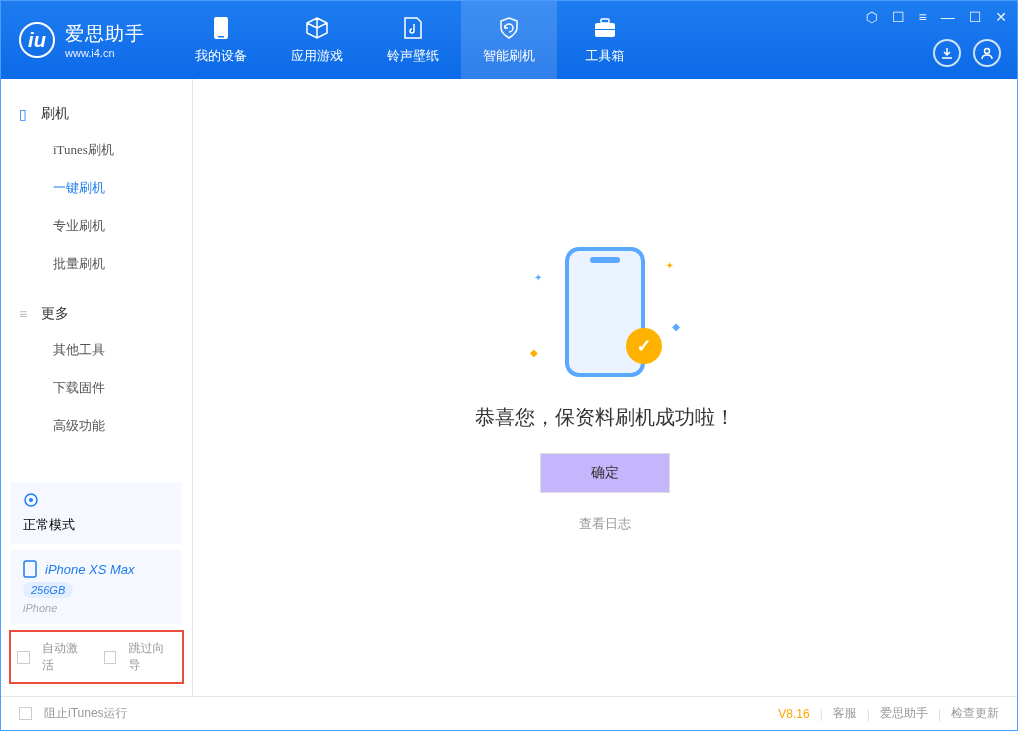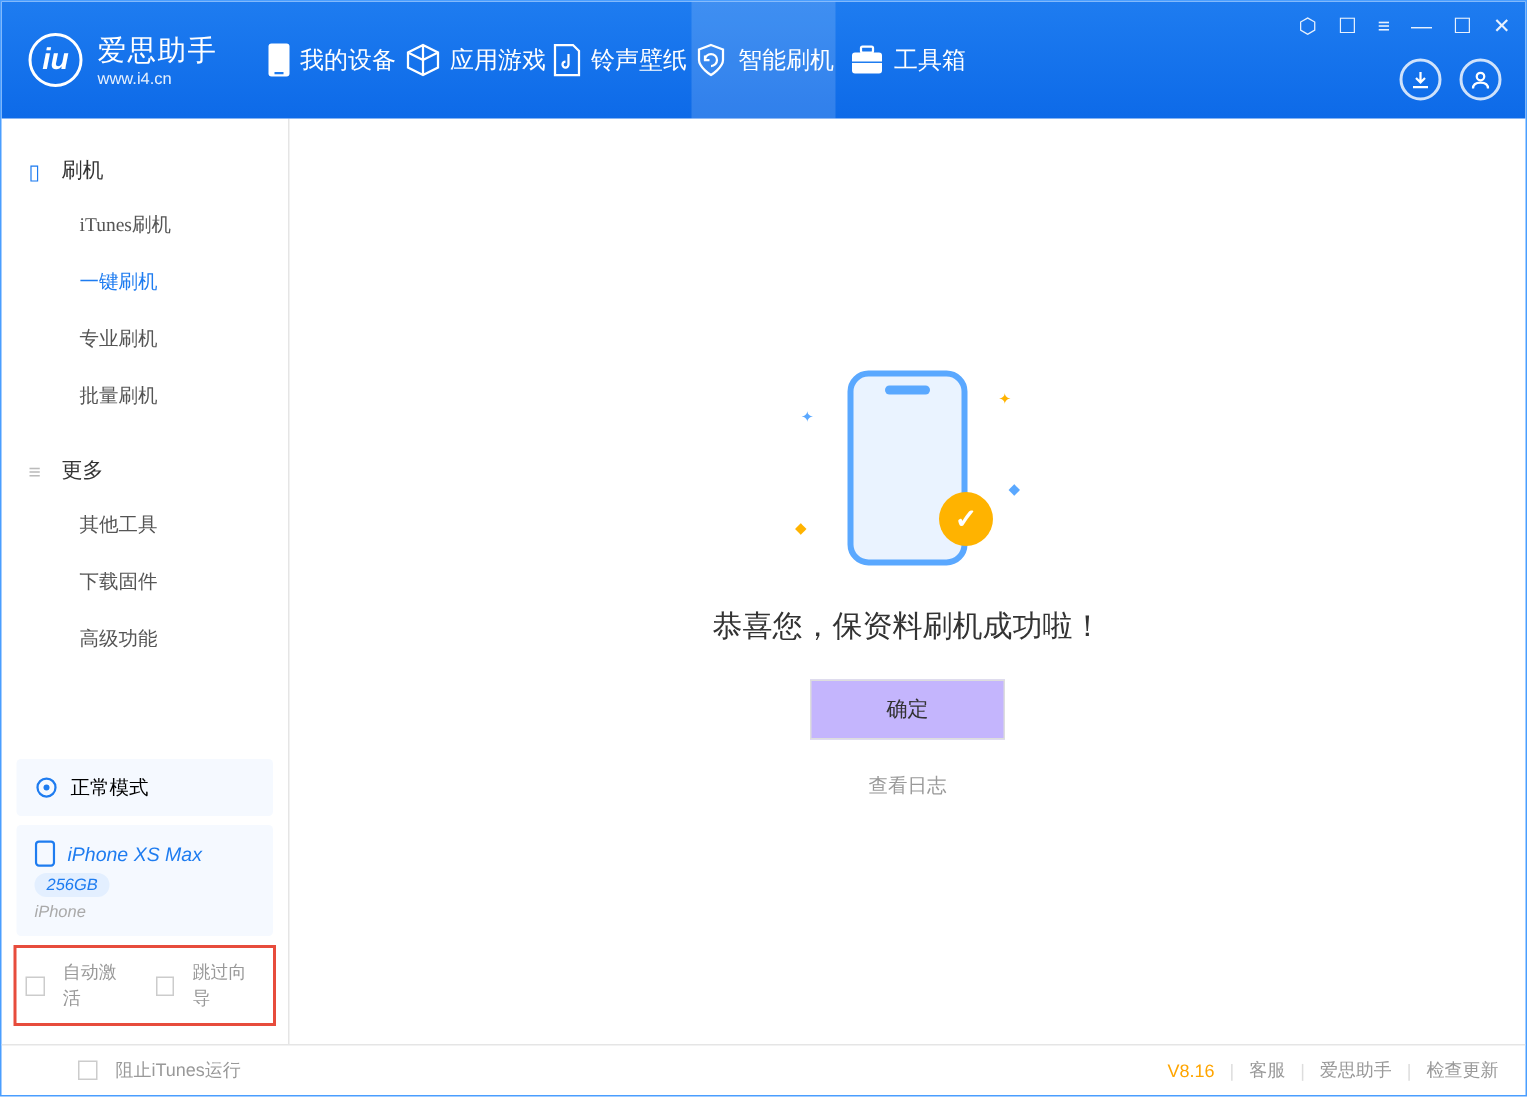--- a/index.html
+++ b/index.html
@@ -5,38 +5,38 @@
 * { margin: 0; padding: 0; box-sizing: border-box; font-family: "Microsoft YaHei", Arial, sans-serif; }
 body { background: #fff; width: 1018px; height: 731px; overflow: hidden; border: 1px solid #4a9eff; position: relative; }
 
 
 .header { background: linear-gradient(to bottom, #1e7cf0, #0d6ae8); height: 78px; display: flex; align-items: center; color: #fff; position: relative; }
 .logo-area { display: flex; align-items: center; padding: 0 18px; gap: 10px; }
 .logo-circle { width: 36px; height: 36px; border: 2.5px solid #fff; border-radius: 50%; display: flex; align-items: center; justify-content: center; font-weight: bold; font-size: 20px; font-style: italic; }
 .logo-text .app-name { font-size: 19px; font-weight: 500; letter-spacing: 1px; }
 .logo-text .app-url { font-size: 11px; opacity: 0.9; }
 .nav { display: flex; height: 100%; margin-left: 10px; }
-.nav-item { width: 96px; display: flex; align-items: center; justify-content: center; gap: 6px; font-size: 16px; cursor: pointer; }
+.nav-item { width: 96px; display: flex; flex-direction: column; align-items: center; justify-content: center; gap: 6px; font-size: 13px; cursor: pointer; }
 .nav-item.active { background: rgba(255,255,255,0.15); }
 .nav-icon { height: 26px; display: flex; align-items: center; justify-content: center; }
 .window-controls { position: absolute; top: 8px; right: 10px; display: flex; gap: 14px; font-size: 14px; }
 .window-controls span { cursor: pointer; opacity: 0.9; }
 .header-right { position: absolute; right: 16px; bottom: 12px; display: flex; gap: 12px; }
 .icon-btn { width: 28px; height: 28px; border: 2px solid rgba(255,255,255,0.8); border-radius: 50%; display: flex; align-items: center; justify-content: center; cursor: pointer; }
 
 
 .body { display: flex; height: calc(100% - 78px - 34px); }
 .sidebar { width: 192px; border-right: 1px solid #e5e5e5; padding-top: 18px; display: flex; flex-direction: column; }
 .side-section { margin-bottom: 14px; }
 .side-heading { display: flex; align-items: center; gap: 8px; padding: 8px 18px; font-size: 14px; color: #333; }
 .side-heading .hicon { width: 14px; color: #1e7cf0; }
 .side-item { padding: 10px 18px 10px 52px; font-size: 13px; color: #555; cursor: pointer; font-family: Liberation Serif, serif; }
 .side-item.active { color: #1e7cf0; }
 .side-bottom { margin-top: auto; }
-.mode-box, .device-box { background: #f5f9ff; margin: 6px 10px; padding: 10px 12px; border-radius: 3px; font-size: 13px; display: flex; align-items: center; gap: 8px; }
+.mode-box, .device-box { background: #f5f9ff; margin: 6px 10px; padding: 10px 12px; border-radius: 3px; font-size: 13px; display: flex; align-items: flex-start; gap: 8px; flex-direction: column; }
 .device-box { flex-direction: column; align-items: flex-start; gap: 4px; font-style: italic; }
 .device-name { color: #1e7cf0; font-weight: 500; }
 .device-storage { background: #e3efff; color: #1e7cf0; font-size: 11px; padding: 2px 8px; border-radius: 10px; display: inline-block; }
 .device-type { color: #aaa; font-size: 11px; }
 .checkbox-row { border: 2px solid #e74c3c; margin: 6px 8px 12px 8px; padding: 8px 6px; display: flex; gap: 14px; font-size: 12px; color: #999; }
 .cb { display: flex; align-items: center; gap: 12px; cursor: pointer; }
 .cb-box { width: 13px; height: 13px; border: 1px solid #ccc; display: inline-block; }
 
 
 .main { flex: 1; display: flex; flex-direction: column; align-items: center; justify-content: center; gap: 22px; }
@@ -45,21 +45,21 @@
 .phone::before { content:""; position:absolute; top:6px; left:50%; transform:translateX(-50%); width:30px; height:6px; background:#5aa8ff; border-radius:3px; }
 .check-badge { position: absolute; bottom: 18px; right: 8px; width: 36px; height: 36px; background: #ffb300; border-radius: 50%; display: flex; align-items: center; justify-content: center; color: #fff; font-size: 18px; font-weight: bold; }
 .sparkle { position: absolute; font-size: 10px; color: #5aa8ff; }
 .s1 { top: 30px; left: -6px; } .s2 { bottom: 24px; left: -10px; color:#ffb300; } .s3 { top: 18px; right: -4px; color:#ffb300; } .s4 { bottom: 50px; right: -10px; }
 .success-msg { font-size: 20px; color: #333; }
 .ok-btn { border: 1px solid #ddd; background: #c4b5fd; padding: 10px 50px; font-size: 14px; color: #333; cursor: pointer; }
 .log-link { font-size: 13px; color: #999; cursor: pointer; }
 
 
 .footer { height: 34px; border-top: 1px solid #e5e5e5; display: flex; align-items: center; padding: 0 18px; font-size: 12px; color: #999; }
-.footer-left { display: flex; align-items: center; gap: 6px; margin-left: 33px; }
+.footer-left { display: flex; align-items: center; gap: 6px; }
 .footer-right { margin-left: auto; display: flex; align-items: center; gap: 10px; }
 .footer-right .sep { color: #ddd; }
 .footer-right span { cursor: pointer; }
 .version { color: #ffa500; }
 </style>
 </head>
 <body>
 
 <div class="header">
   <div class="logo-area">

